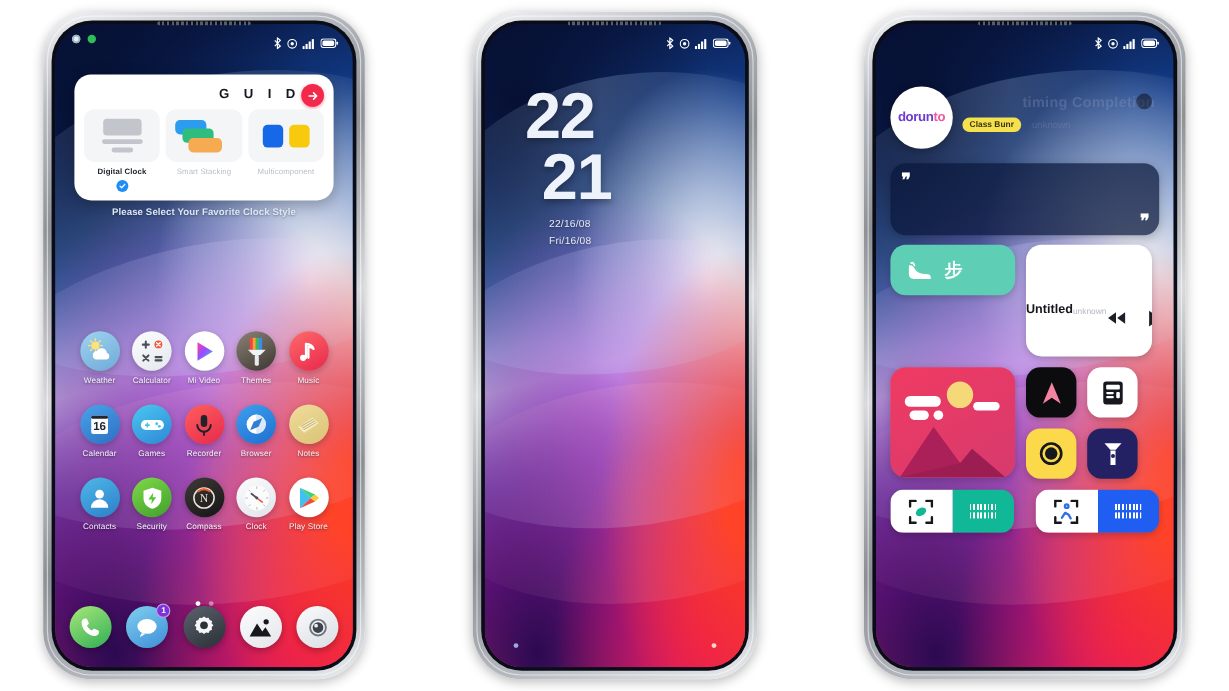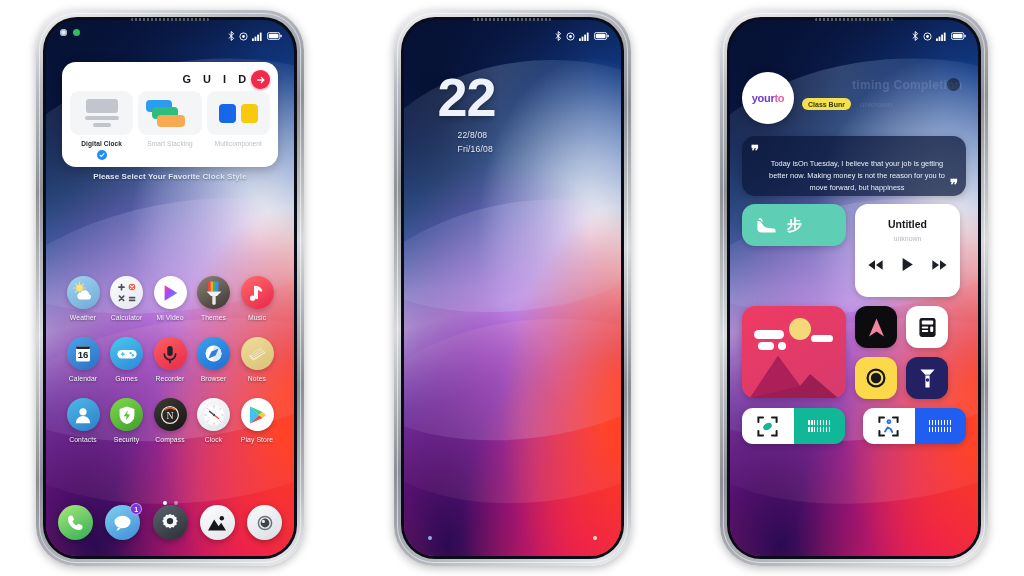--- a/index.html
+++ b/index.html
@@ -252,21 +252,21 @@
     display:flex; align-items:center; gap:11px; padding-left:13px;
   }
   .w-steps .cn{ color:#fff; font-size:15px; font-weight:700; }
   .w-weather{
     width:104px; height:42px; background:#2f55e8;
     display:flex; align-items:center; gap:9px; padding-left:11px;
   }
   .w-weather .tp{ color:#fff; font-size:12px; font-weight:600; }
   .w-music{
     width:105px; height:93px; background:#fff;
-    display:flex; flex-direction:column; align-items:center; padding-top:14px;
+    display:flex; flex-direction:row; align-items:center; padding-top:14px;
   }
   .w-music .ti{ font-size:10.5px; font-weight:700; color:#15171d; }
   .w-music .ar{ font-size:7px; color:#b4b8bf; margin-top:5px; }
   .w-music .ctl{ display:flex; gap:17px; margin-top:15px; align-items:center;}
   .w-photo{
     width:104px; height:92px;
     background:linear-gradient(150deg,#ef3b63 0%,#e23a68 55%,#d63a6e 100%);
   }
   .w-sq{ width:42px;height:42px; border-radius:12px; display:flex;align-items:center;justify-content:center;}
   .w-nav{ background:#0c0c0e; }
@@ -624,21 +624,22 @@
             </svg>
           <svg width="15" height="8" viewBox="0 0 15 8">
               <rect x=".4" y=".4" width="12.4" height="7.2" rx="2.2" fill="none" stroke="#fff" stroke-width=".9"></rect>
               <rect x="1.7" y="1.7" width="9.8" height="4.6" rx="1.4" fill="#fff"></rect>
               <rect x="13.4" y="2.7" width="1.3" height="2.6" rx=".6" fill="#fff"></rect>
             </svg>
         </div>
 
         <div class="clock">
           <div class="hh">22</div>
-          <div class="d1">22/8/08</div>
+          <div class="mm">21</div>
+          <div class="d1">22/16/08</div>
           <div class="d2">Fri/16/08</div>
         </div>
 
         <div class="corner-dot l"></div>
         <div class="corner-dot r"></div>
       </div>
     </div>
   </div>
 
   <div class="phone">
@@ -670,32 +671,31 @@
               <rect x="1.7" y="1.7" width="9.8" height="4.6" rx="1.4" fill="#fff"></rect>
               <rect x="13.4" y="2.7" width="1.3" height="2.6" rx=".6" fill="#fff"></rect>
             </svg>
         </div>
 
         <div class="p3">
 
           <div class="profile">
             <div class="avatar">
               <div class="avatar-txt">
-                <span class="p">your</span><span class="s">to</span>
+                <span class="p">dorun</span><span class="s">to</span>
               </div>
             </div>
             <div class="prof-name">timing Completion</div>
             <div class="prof-badge">Class Bunr</div>
             <div class="prof-sub">unknown</div>
             <div class="prof-dot"></div>
           </div>
 
           <div class="quote">
             <div class="qm tl">❞</div>
-            <div class="quote-txt">Today isOn Tuesday, I believe that your job is getting better now. Making money is not the reason for you to move forward, but happiness</div>
             <div class="qm br">❞</div>
           </div>
 
           <div class="wgrid">
 
             <div class="wrow" style="margin-bottom:9px;">
               <div class="wcol">
                 <div class="card w-steps">
                   <svg width="21" height="17" viewBox="0 0 21 17">
                       <path d="M2.4 4.2c1.6-.6 3 .2 4 1.6l1.6 2.2c1.4 1.9 3.4 2.9 5.8 3.1l4.4.4c1.6.2 2.4 1 2.4 2.3v1.6H6.6c-2.8 0-4.2-1.4-4.2-4.2z" fill="#fff"></path>

